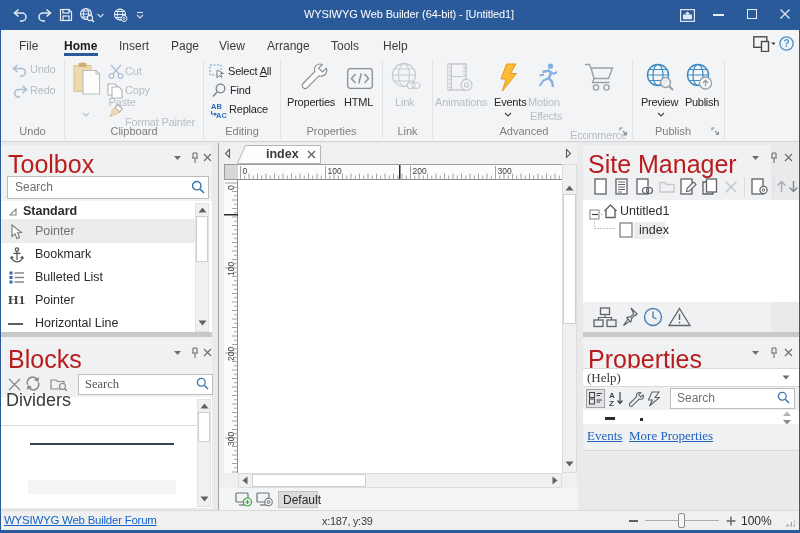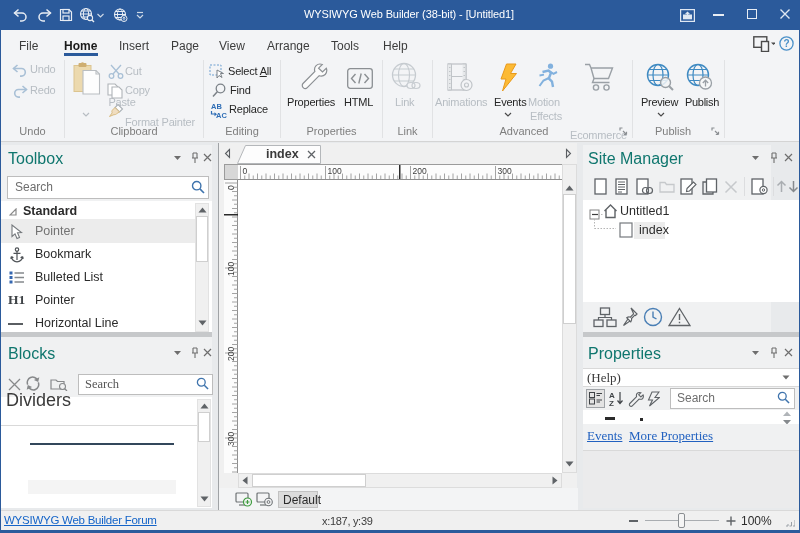--- a/index.html
+++ b/index.html
@@ -4,21 +4,21 @@
 <style>
   html,body{margin:0;padding:0;}
   #win{position:relative;width:800px;height:533px;overflow:hidden;
        font-family:"Liberation Sans",sans-serif;background:#f3f4f6;}
   .ab{position:absolute;}
   .dis{color:#b7bdc3;}
   .en{color:#262626;}
   .glabel{position:absolute;top:69px;height:14px;font-size:11px;color:#7e7e7e;text-align:center;}
   .gsep{position:absolute;top:4px;height:78px;width:1px;background:#e1e2e4;}
   .rtxt{font-size:11px;letter-spacing:-0.2px;}
-  .panel-title{font-size:16px;color:#0f766e;}
+  .panel-title{font-size:25px;color:#b91c1c;}
   .sbox{position:absolute;background:#fff;border:1px solid #bdbdbd;}
   .srch{font-size:12px;color:#6e6e6e;}
   svg{display:block;}
 </style>
 </head>
 <body>
 <div id="win">
 
 <div class="ab" style="left:0;top:0;width:800px;height:30px;background:#2b5a9b;"></div>
 <div class="ab" id="qat" style="left:0;top:0;width:300px;height:30px;">
@@ -57,21 +57,21 @@
     <path d="M2.5 7.5 H13.5 M3.3 4.5 H12.7 M3.3 10.5 H12.7" stroke="#e8edf4" stroke-width="1"></path>
     <circle cx="12" cy="11.5" r="3" fill="#2b5a9b" stroke="#e8edf4" stroke-width="1"></circle>
     <path d="M12 13.2 V10.3 M10.8 11.4 L12 10.2 L13.2 11.4" fill="none" stroke="#e8edf4" stroke-width="1"></path>
   </svg>
   
   <svg class="ab" style="left:136px;top:11px;" width="8" height="8" viewBox="0 0 8 8">
     <path d="M1 1.5 H7" stroke="#cdd8e6" stroke-width="1.2"></path>
     <path d="M1 4 L4 7 L7 4" fill="none" stroke="#cdd8e6" stroke-width="1.2"></path>
   </svg>
 </div>
-<div class="ab" style="left:18px;top:8px;width:782px;text-align:center;color:#fff;font-size:11px;letter-spacing:-0.1px;">WYSIWYG Web Builder (38-bit) - [Untitled1]</div>
+<div class="ab" style="left:18px;top:8px;width:782px;text-align:center;color:#fff;font-size:11px;letter-spacing:-0.1px;">WYSIWYG Web Builder (64-bit) - [Untitled1]</div>
 <div class="ab" id="winbtns" style="left:650px;top:0;width:150px;height:30px;">
 
   <svg class="ab" style="left:30px;top:9px;" width="15" height="13" viewBox="0 0 15 13">
     <rect x="0.6" y="0.6" width="13.8" height="11.8" fill="none" stroke="#dfe7f2" stroke-width="1.2"></rect>
     <rect x="3" y="5.5" width="9" height="4.8" fill="#dfe7f2"></rect>
     <path d="M7.5 8.5 V3.5 M5.6 5.2 L7.5 3.3 L9.4 5.2" stroke="#dfe7f2" stroke-width="1.2" fill="none"></path>
   </svg>
 
   <div class="ab" style="left:63px;top:14px;width:11px;height:1.5px;background:#e8edf4;"></div>
 

